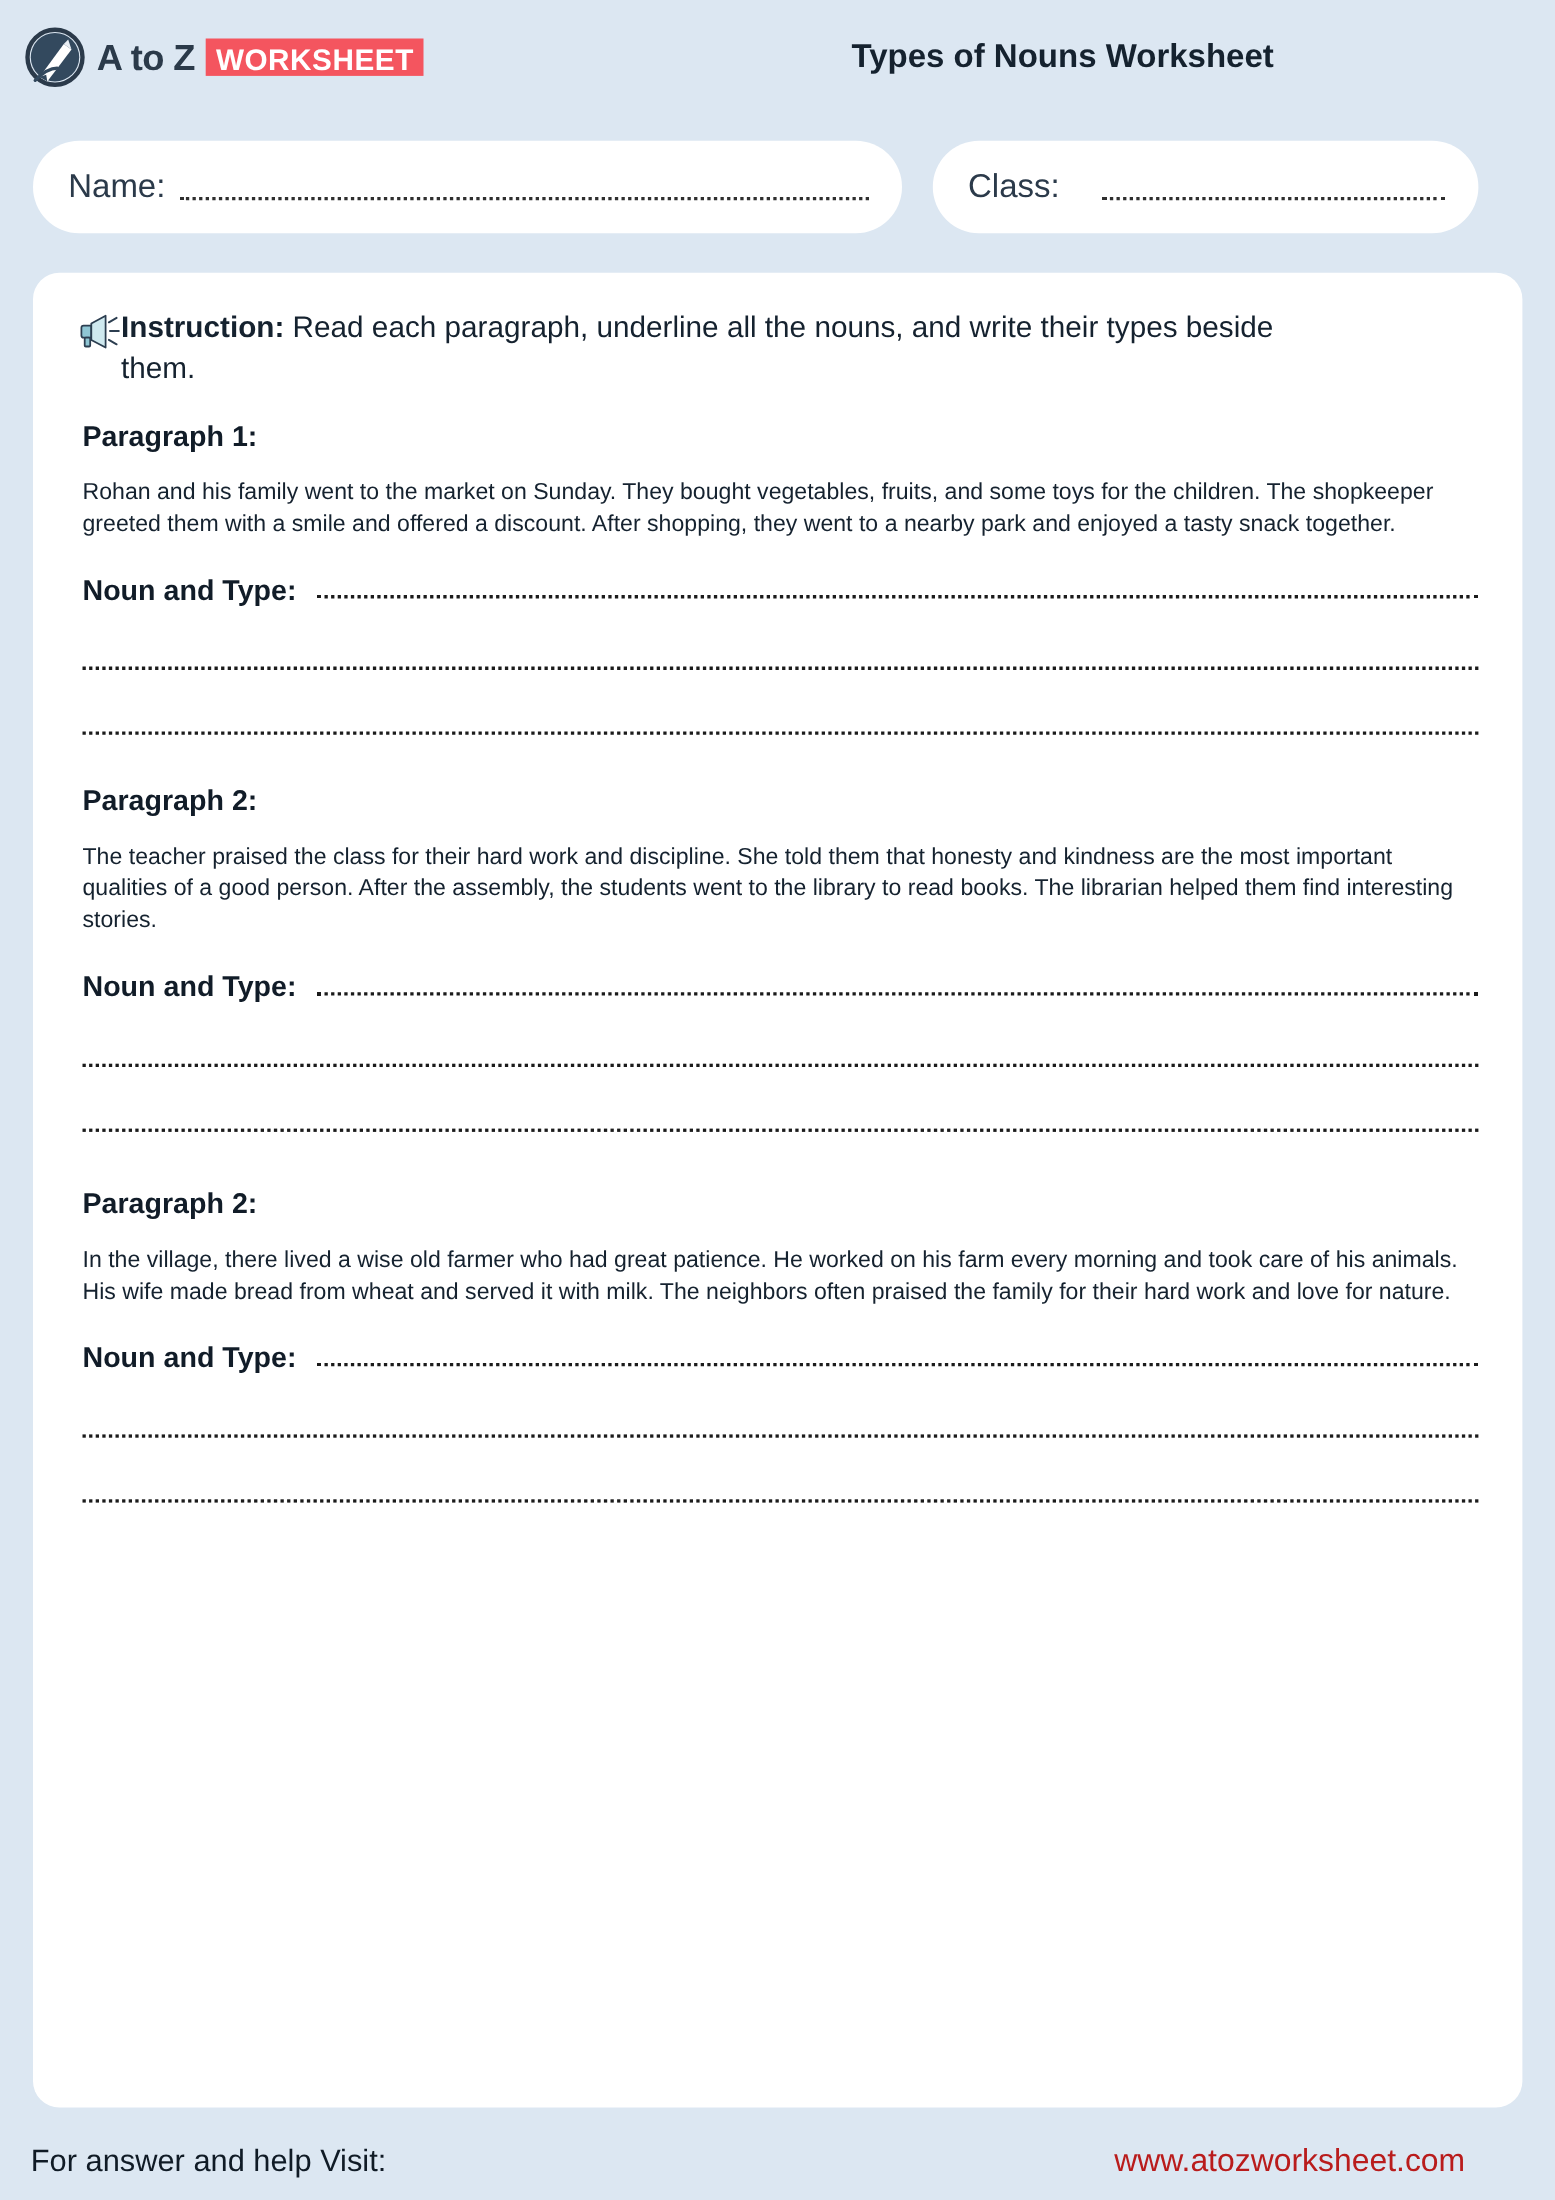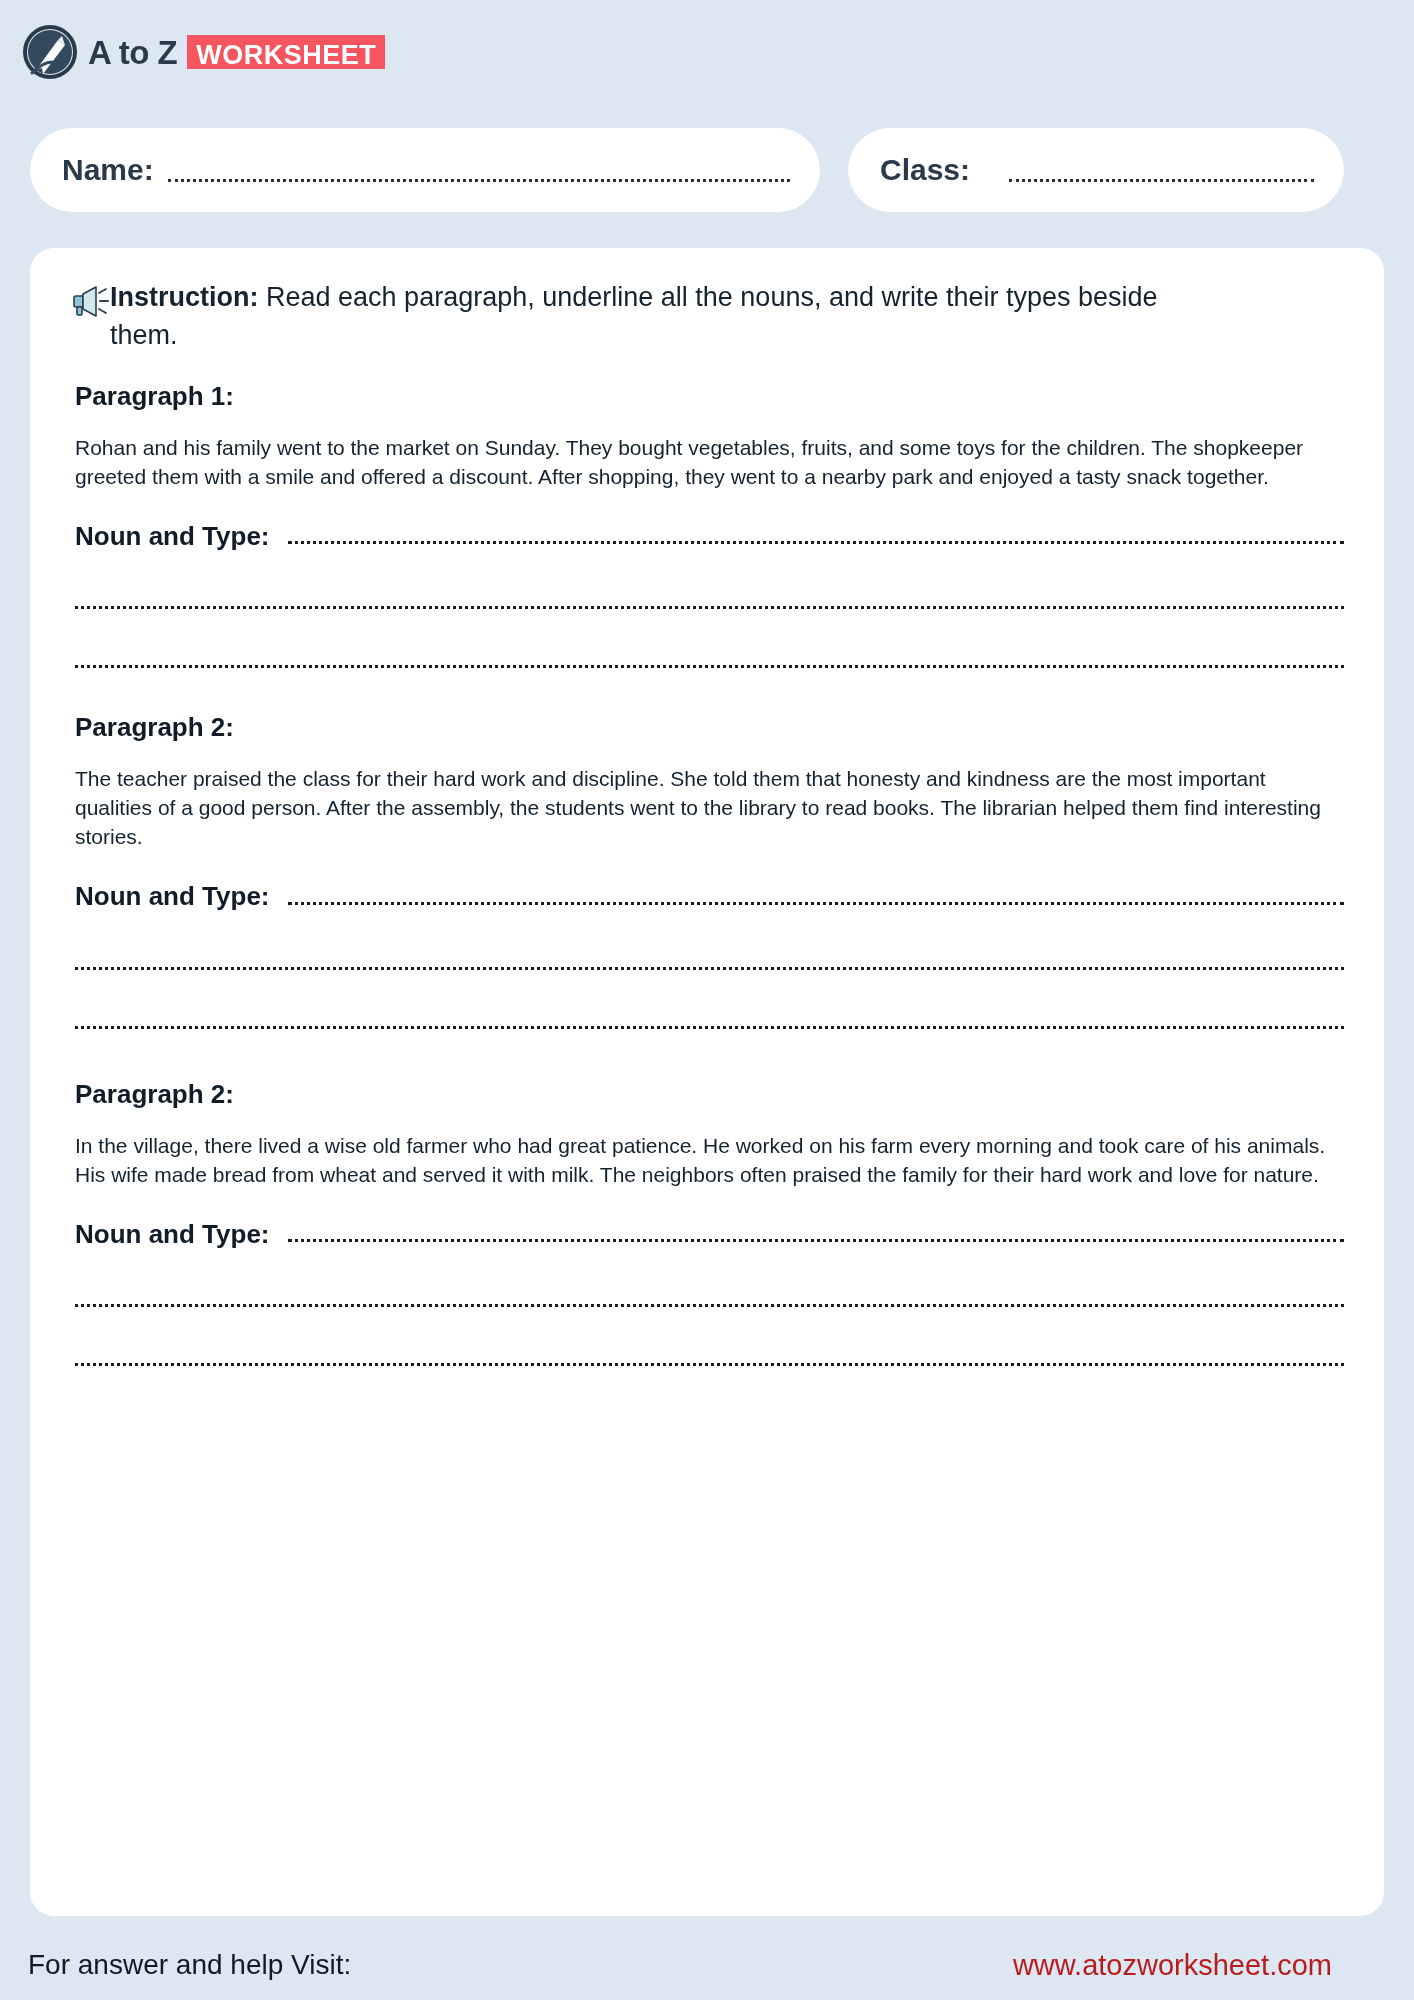--- a/index.html
+++ b/index.html
@@ -79,21 +79,21 @@
     display: flex;
     align-items: center;
     padding: 0 30px 0 32px;
     box-sizing: border-box;
     height: 84px;
   }
   .idfield.name { width: 790px; }
   .idfield.cls  { width: 496px; gap: 25px; }
   .idlabel {
     font-size: 30px;
-    font-weight: 700;
+    font-weight: 400;
     color: #2b3a4a;
     white-space: nowrap;
     flex: none;
   }
   .dots {
     flex: 1 1 auto;
     border-bottom: 3px dotted #2f2f2f;
     height: 0;
     margin-left: 14px;
     position: relative;
@@ -218,20 +218,21 @@
       <circle cx="28" cy="28" r="25" fill="none" stroke="#2b3a4a" stroke-width="4"></circle>
       <path d="M28 6 A22 22 0 0 1 28 50 A22 22 0 0 1 28 6 Z" fill="#33495e"></path>
       <path d="M14 46 L36 16 L43 21 L21 50 Z" fill="#ffffff"></path>
       <path d="M14 46 L20 44 L21 50 Z" fill="#33495e"></path>
       <path d="M36 16 L43 21 L40 12 Z" fill="#e9eef4"></path>
       <path d="M10 49 C18 41 24 38 30 38" fill="none" stroke="#33495e" stroke-width="3" stroke-linecap="round"></path>
     </svg>
     <span class="brand-atoz">A to Z</span>
     <span class="brand-badge">WORKSHEET</span>
   </div>
+  <div class="header-title">Types of Nouns Worksheet</div>
 </div>
 
 <div class="idrow">
   <div class="idfield name">
     <span class="idlabel">Name:</span>
     <span class="dots"></span>
   </div>
   <div class="idfield cls">
     <span class="idlabel">Class:</span>
     <span class="dots"></span>

